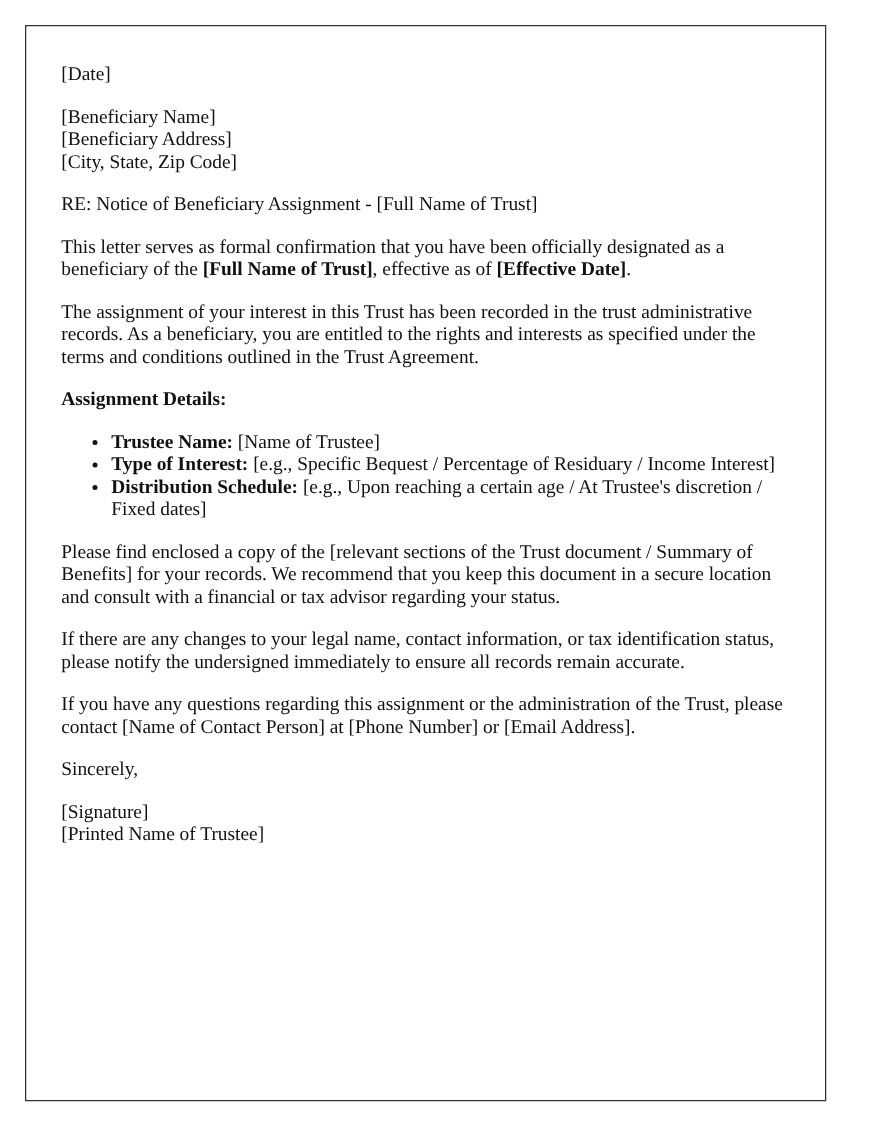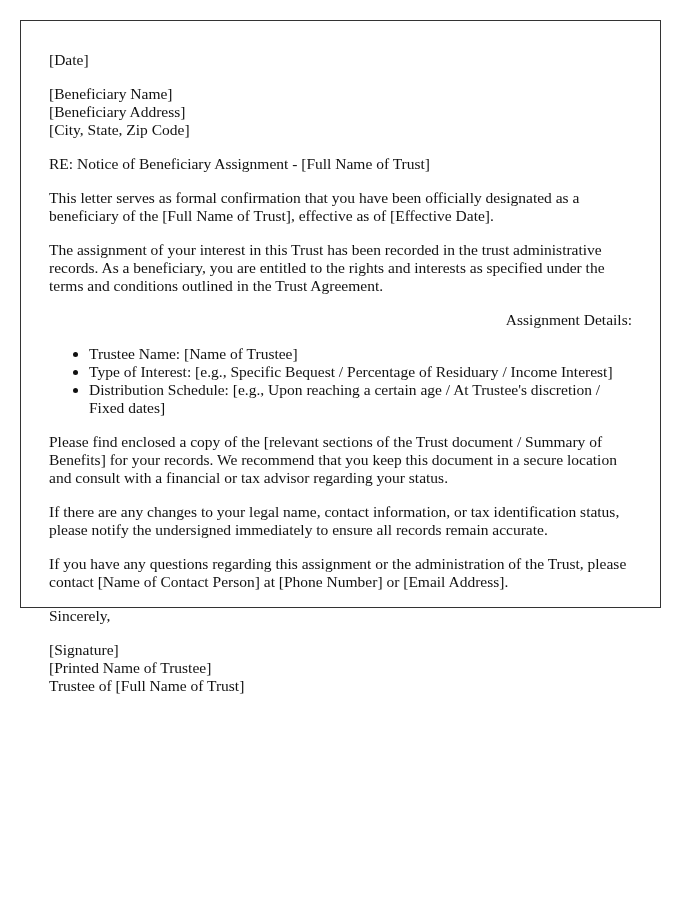--- a/index.html
+++ b/index.html
@@ -14,44 +14,43 @@
       font-family: "Liberation Serif", "DejaVu Serif", serif;
       color: #111111;
       font-size: 15.5px;
       line-height: 18px;
     }
     .letter {
       position: absolute;
       left: 20px;
       top: 20px;
       width: 641px;
-      height: 588px;
+      height: 861px;
       box-sizing: border-box;
       border: 1px solid #333333;
       padding: 30px 28px 0 28px;
     }
     p {
       margin: 0 0 16px 0;
     }
     .subject {
       font-weight: normal;
     }
     .heading {
-      font-weight: normal;
+      font-weight: bold;
       margin-bottom: 16px;
-      text-align: right;
     }
     ul {
       margin: 0 0 16px 0;
       padding-left: 40px;
     }
     li {
       margin: 0;
     }
-    b { font-weight: normal; }
+    b { font-weight: bold; }
   </style>
 </head>
 <body>
 
 <div class="letter">
 
   <p>[Date]</p>
 
   <p class="block-lines">
     <span style="display:block">[Beneficiary Name]</span>
@@ -78,16 +77,15 @@
 
   <p>If there are any changes to your legal name, contact information, or tax identification status, please notify the undersigned immediately to ensure all records remain accurate.</p>
 
   <p>If you have any questions regarding this assignment or the administration of the Trust, please contact [Name of Contact Person] at [Phone Number] or [Email Address].</p>
 
   <p>Sincerely,</p>
 
   <p class="block-lines">
     <span style="display:block">[Signature]</span>
     <span style="display:block">[Printed Name of Trustee]</span>
-    <span style="display:block">Trustee of [Full Name of Trust]</span>
   </p>
 
 </div>
 
 </body></html>

